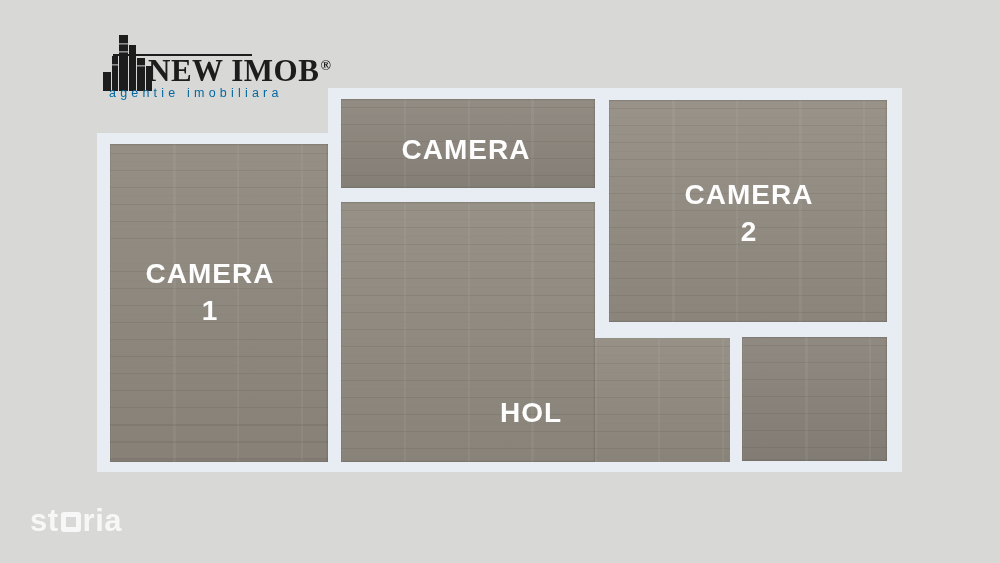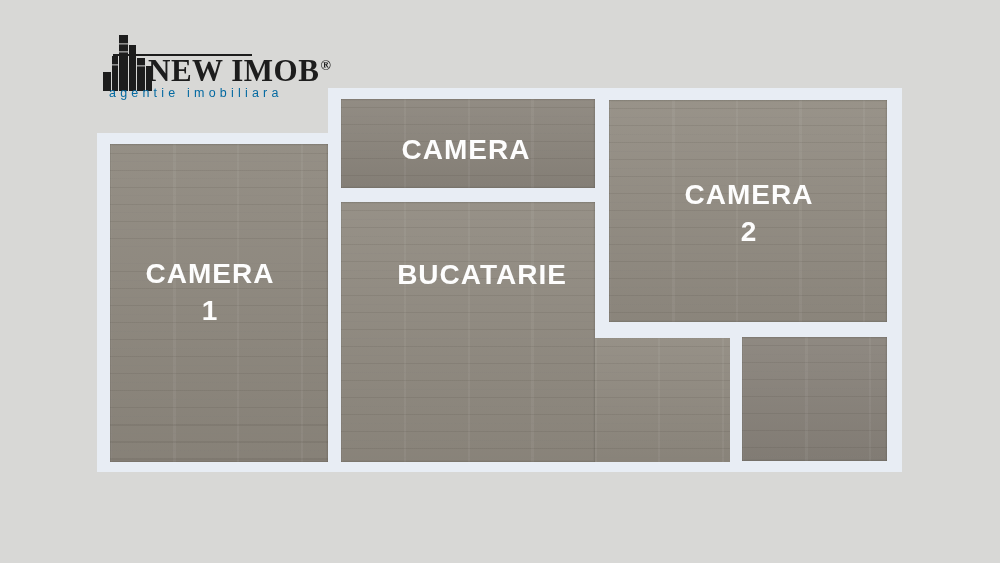--- a/index.html
+++ b/index.html
@@ -139,22 +139,23 @@
   <div class="room" id="room-camera-2"></div>
   <div class="room" id="room-baie"></div>
 
   <div class="room-label" id="label-camera-1">
     <div>CAMERA</div>
     <div>1</div>
   </div>
   <div class="room-label" id="label-balcon">
     <div>CAMERA</div>
   </div>
-  <div class="room-label" id="label-bucatarie">
-    <div>BUCATARIE</div>
+  <div class="room-label" id="label-hol">
+    <div>HOL</div>
   </div>
   <div class="room-label" id="label-camera-2">
     <div>CAMERA</div>
     <div>2</div>
   </div>
 
+  <div id="watermark"><span>st</span><span class="square-o"></span><span>ria</span></div>
 
 </div>
 
 </body></html>

